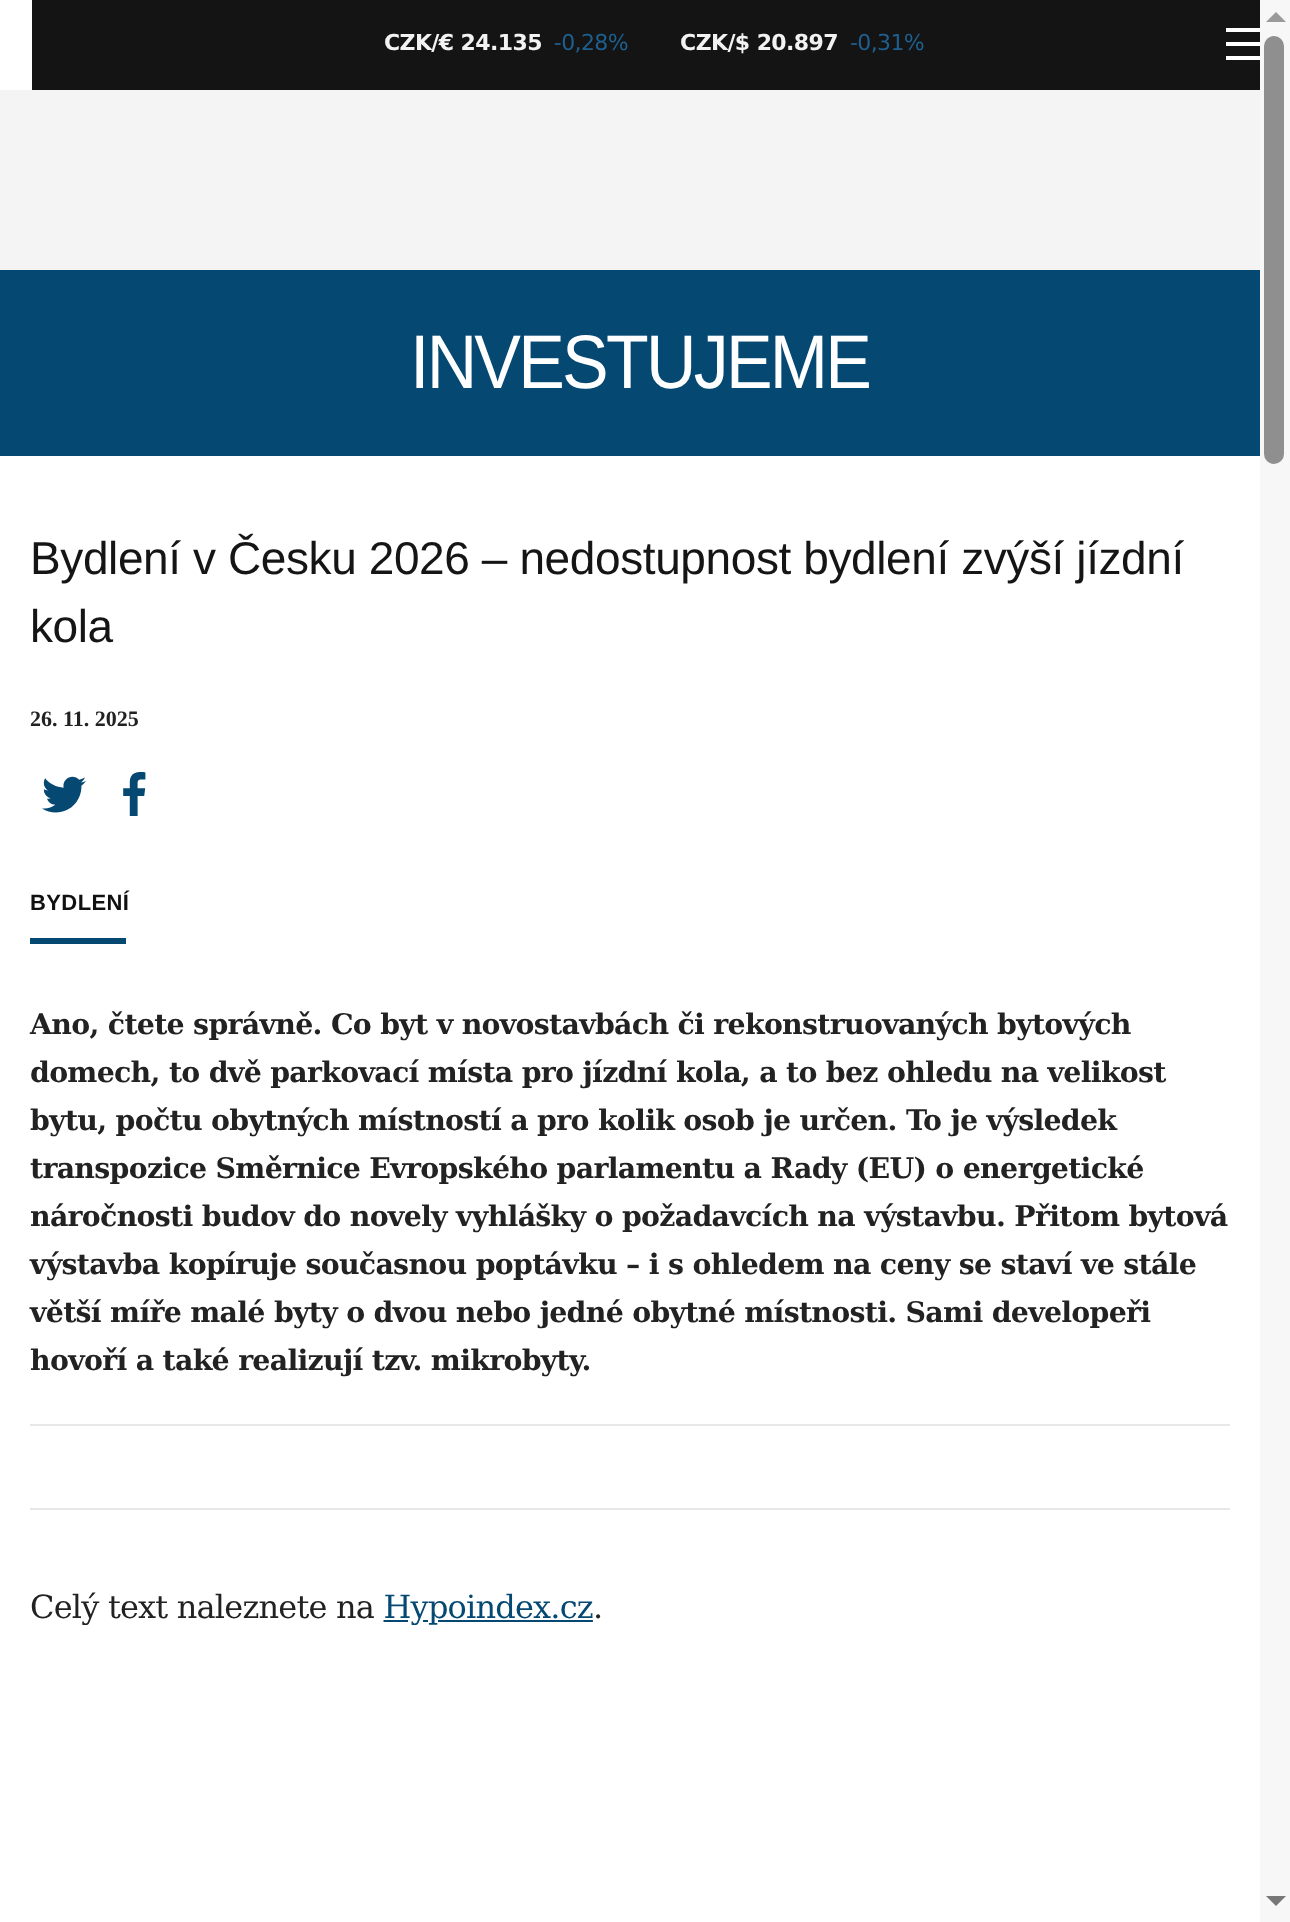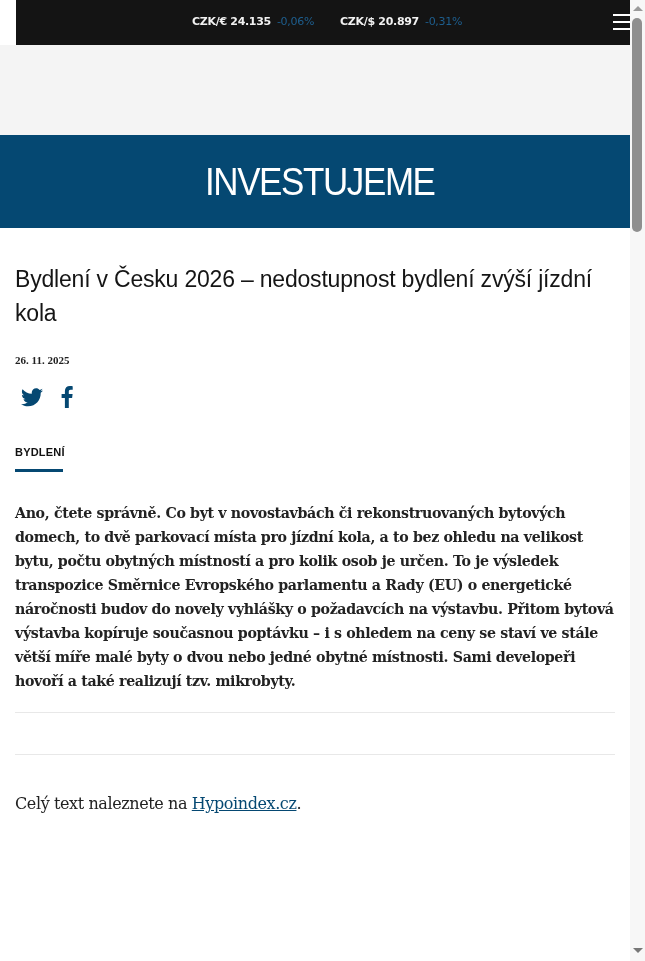--- a/index.html
+++ b/index.html
@@ -75,21 +75,21 @@
 </style>
 </head>
 <body>
 
 <div class="page">
 
   <header class="ticker">
     <div class="rates">
       <div class="rate">
         <span class="pair">CZK/€ 24.135</span>
-        <span class="chg">-0,06%</span>
+        <span class="chg">-0,28%</span>
       </div>
       <div class="rate">
         <span class="pair">CZK/$ 20.897</span>
         <span class="chg">-0,31%</span>
       </div>
     </div>
     <div class="menu-btn">
       <span style="top:1px"></span>
         <span style="top:8px"></span>
         <span style="top:15px"></span>

